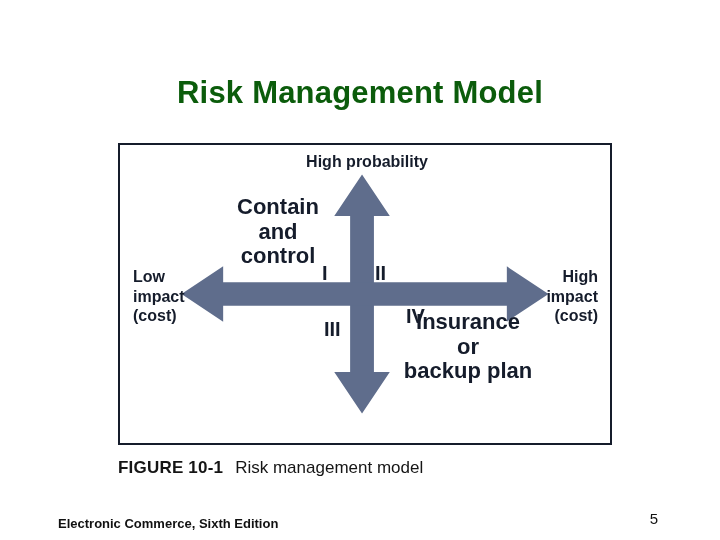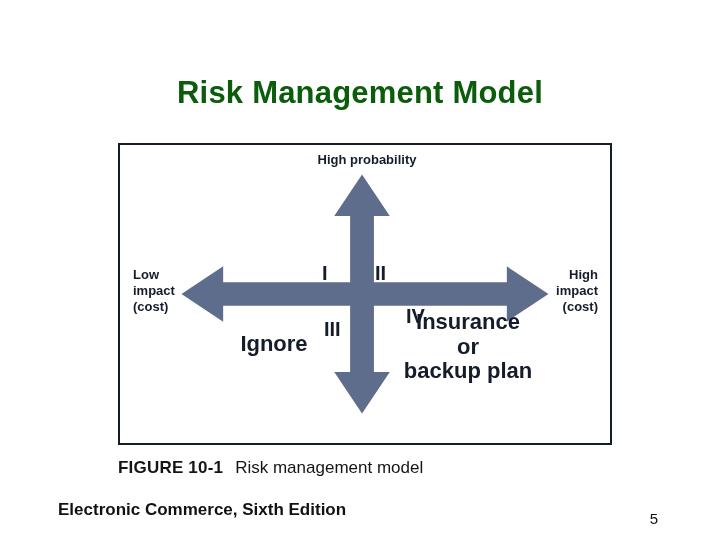--- a/index.html
+++ b/index.html
@@ -47,21 +47,21 @@
     top: 0;
     width: 100%;
     height: 100%;
   }
 
   
   .axis-label {
     position: absolute;
     color: #151c2b;
     font-weight: bold;
-    font-size: 13px;
+    font-size: 16px;
     line-height: 1.22;
     white-space: nowrap;
   }
   .axis-top    { left: 0; top: 7px; width: 494px; text-align: center; }
   .axis-bottom { left: 0; bottom: 7px; width: 494px; text-align: center; }
   .axis-left   { left: 13px; top: 122px; text-align: left; }
   .axis-right  { right: 12px; top: 122px; text-align: right; }
 
   
   .quad-label {
@@ -106,22 +106,22 @@
   }
   .caption-text {
     font-weight: normal;
     margin-left: 12px;
   }
 
   
   .footer-title {
     position: absolute;
     left: 58px;
-    top: 500px;
-    font-size: 17px;
+    top: 516px;
+    font-size: 13px;
     font-weight: bold;
     color: #111111;
     white-space: nowrap;
     text-align: right;
   }
   .footer-page {
     position: absolute;
     right: 62px;
     top: 510px;
     font-size: 15px;
@@ -146,23 +146,25 @@
 
 
   <div class="axis-label axis-left" style="white-space:pre-line;">Low
 impact
 (cost)</div>
 
   <div class="axis-label axis-right" style="white-space:pre-line;">High
 impact
 (cost)</div>
 
+  <div class="quad-label quad-contain">Contain
+and
+control</div>
 
 
-  <div class="quad-label quad-ignore">Ignore</div>
 
   <div class="quad-label quad-insurance">Insurance
 or
 backup plan</div>
 
   <div class="numeral num-i">I</div>
 
   <div class="numeral num-ii">II</div>
 
   <div class="numeral num-iii">III</div>

